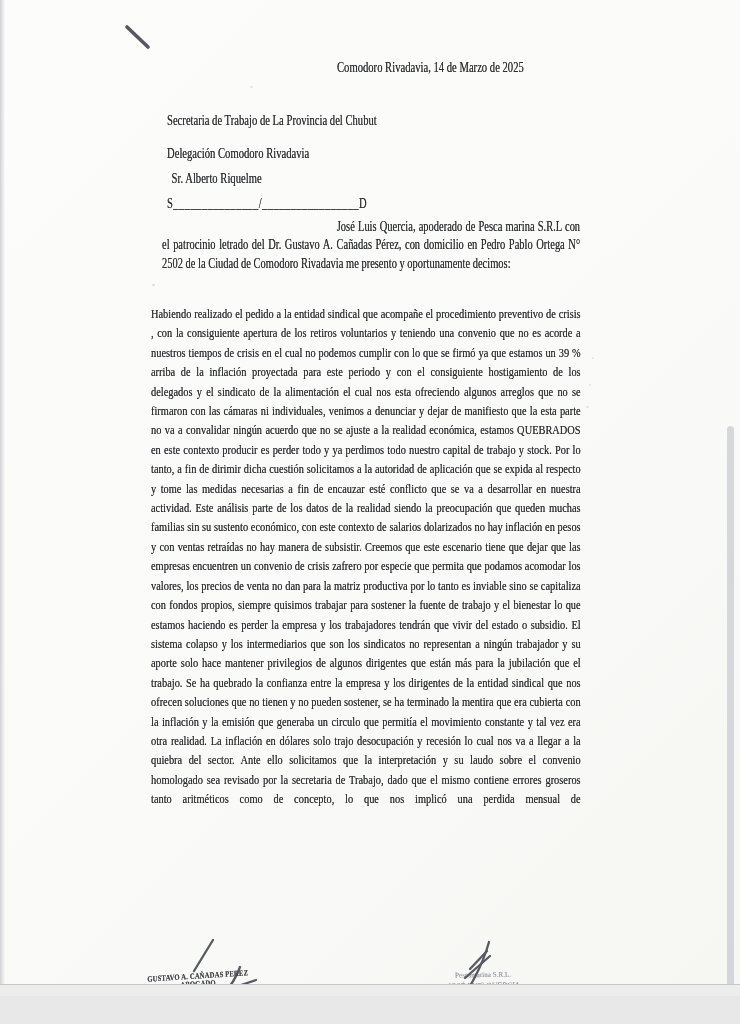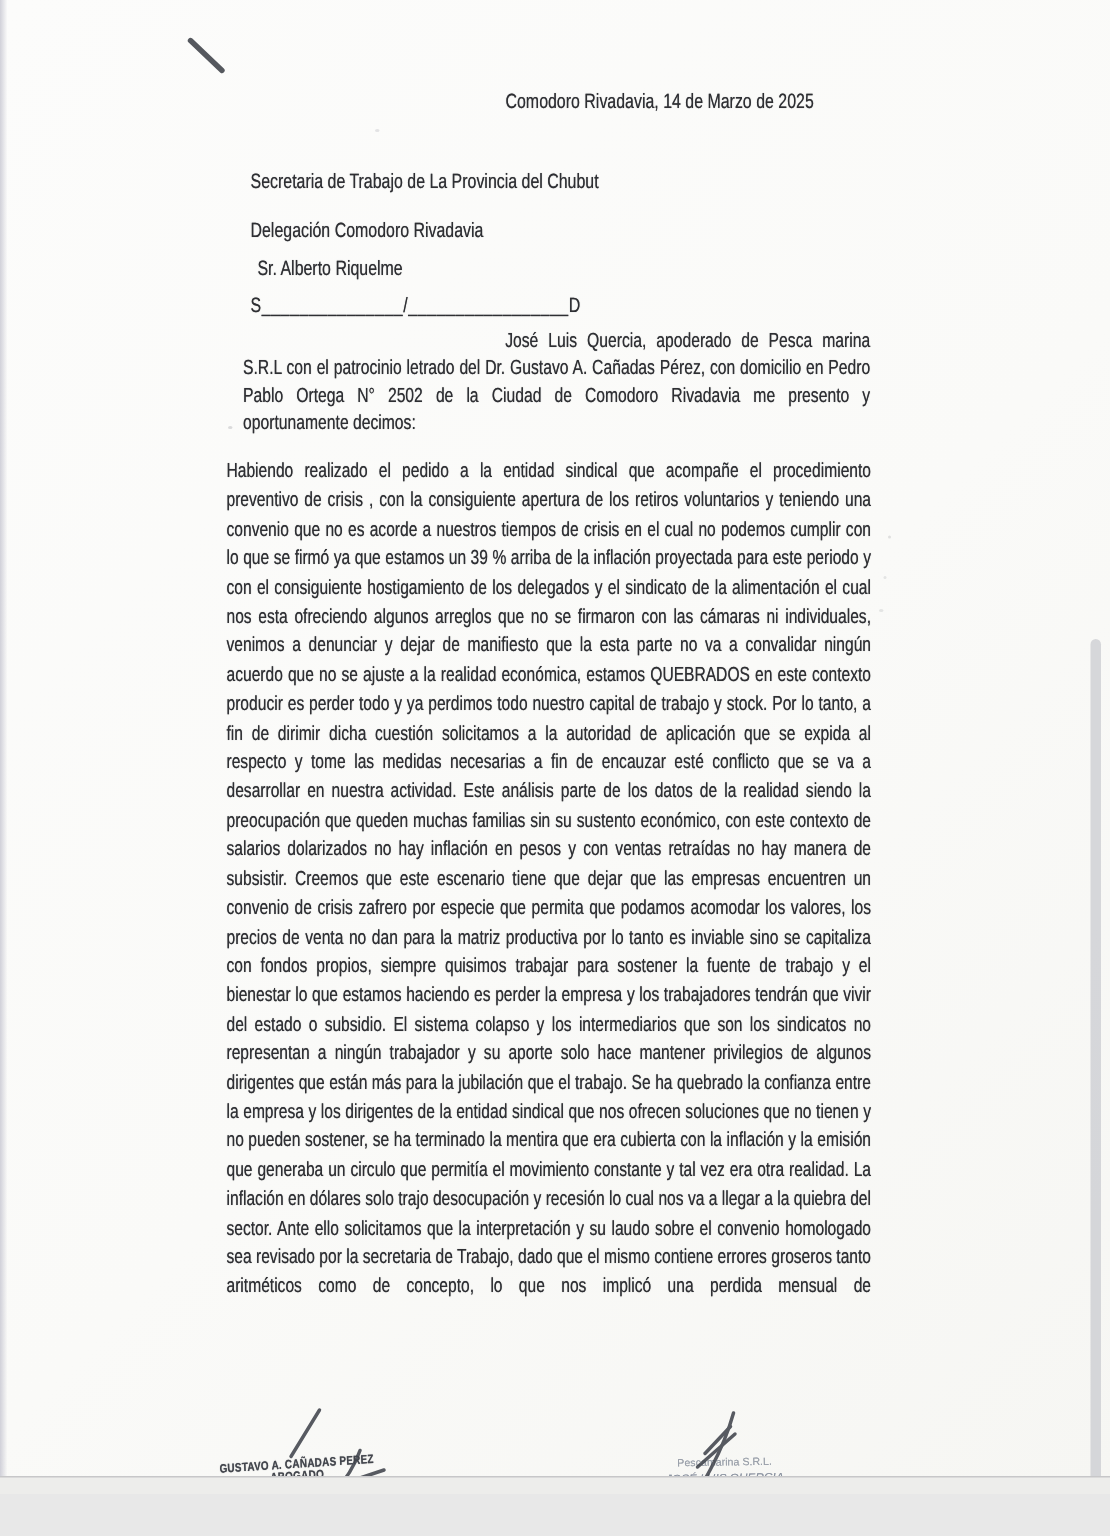--- a/index.html
+++ b/index.html
@@ -2,21 +2,21 @@
 <html><head>
 <meta charset="utf-8">
 <style>
   html,body{margin:0;padding:0;background:#e8e8e8;}
   .paper{
     position:relative;
     width:740px;height:996px;
     margin:0 auto;
     background:linear-gradient(135deg,#fcfcfb 0%,#fafaf8 55%,#f6f6f3 100%);
     overflow:hidden;
-    font-family:Liberation Sans, sans-serif;
+    font-family:Liberation Serif, serif;
   }
   .ink{
     color:#2e2f33;
     text-shadow:0 0 .55px rgba(46,47,51,.75);
   }
   .scantext{
     transform:scaleX(0.77);
     transform-origin:0 0;
   }
   

